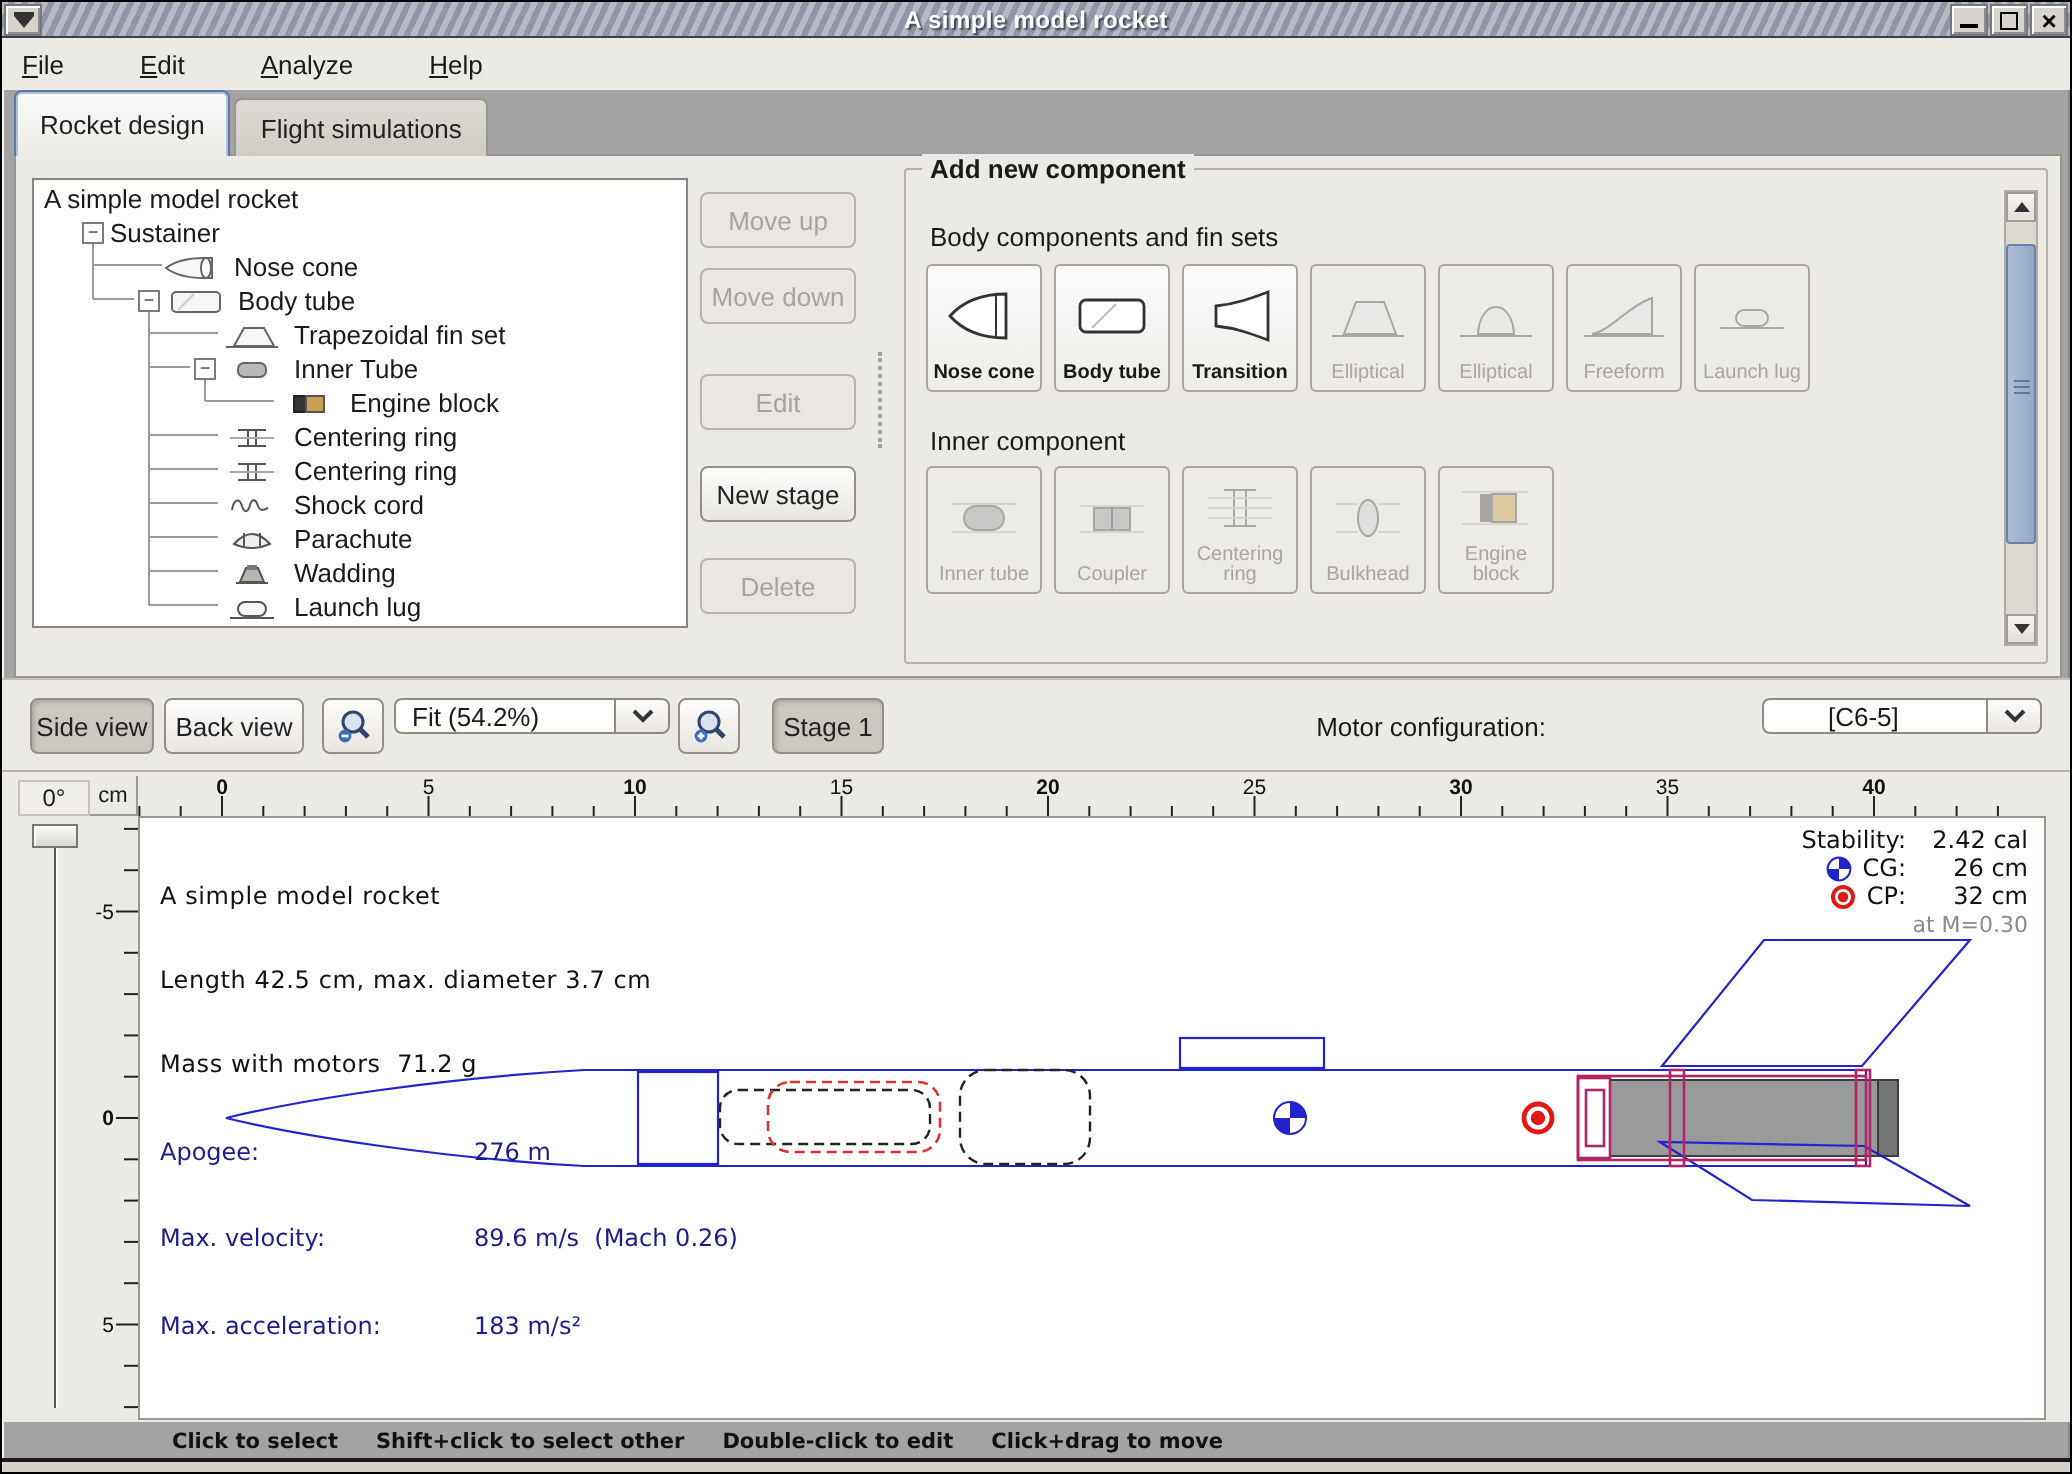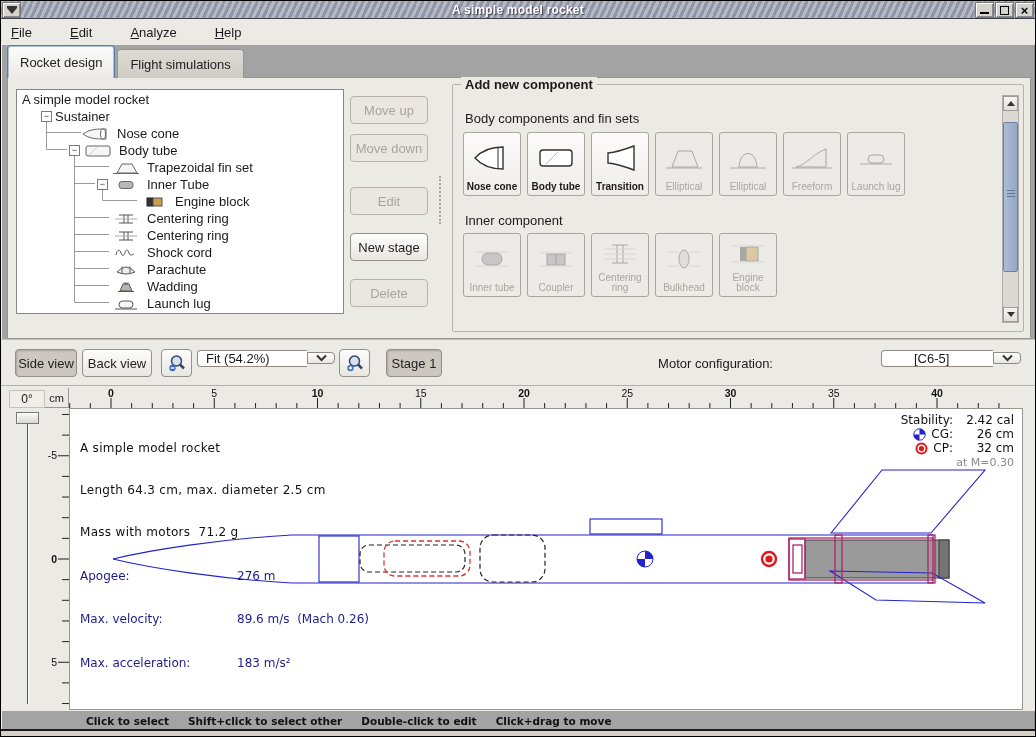--- a/index.html
+++ b/index.html
@@ -74,21 +74,21 @@
   .vs-btn{position:absolute;left:0;width:15px;height:15px;background:linear-gradient(#f6f5f3,#e2dfda);border:1px solid #a09c95;display:flex;align-items:center;justify-content:center;}
   .arrow-up{width:0;height:0;border-left:4px solid transparent;border-right:4px solid transparent;border-bottom:5px solid #333;}
   .arrow-down{width:0;height:0;border-left:4px solid transparent;border-right:4px solid transparent;border-top:5px solid #333;}
   .vs-thumb{position:absolute;left:0;top:26px;width:15px;height:150px;background:linear-gradient(90deg,#aebdd6,#93a7c6);
     border:1px solid #6a82a5;border-radius:2px;}
   .vs-thumb::after{content:"";position:absolute;left:3px;top:70px;width:8px;height:1px;background:#5f7698;
     box-shadow:0 3px 0 #5f7698,0 -3px 0 #5f7698;}
   
   .toolbar{position:absolute;left:0;top:338px;width:100%;height:46px;border-top:1px solid #c3bfb8;background:#eceae5;}
   .tbtn{position:absolute;top:9px;height:28px;}
-  .combo{position:absolute;top:9px;height:18px;display:flex;align-items:center;}
+  .combo{position:absolute;top:9px;height:18px;display:flex;}
   .combo-field{background:#fff;border:1px solid #8f8b84;border-right:none;border-radius:4px 0 0 4px;
     display:flex;align-items:center;padding:0 8px;font-size:13px;}
   .combo-arrow{width:28px;border:1px solid #8f8b84;border-radius:0 4px 4px 0;background:linear-gradient(#fdfdfc,#e9e6e1);
     display:flex;align-items:center;justify-content:center;}
   .toolbar-label{position:absolute;top:9px;height:28px;display:flex;align-items:center;font-size:13px;}
   
   .viewport{position:absolute;left:0;top:384px;width:100%;height:326px;background:#eceae5;border-top:1px solid #b5b1aa;}
   .rot-box{position:absolute;left:8px;top:4px;width:36px;height:18px;border:1px solid #c6c2bb;background:#f0eee9;
     display:flex;align-items:center;justify-content:center;font-size:12px;}
   .unit-box{position:absolute;left:44px;top:2px;width:24px;height:20px;border-right:1px solid #999;border-bottom:1px solid #999;
@@ -607,21 +607,21 @@
         </g>
 
         <g>
           <circle cx="699" cy="150" r="7" fill="none" stroke="#e01818" stroke-width="2.4"></circle>
           <circle cx="699" cy="150" r="3.6" fill="#e01818"></circle>
         </g>
       </svg>
 
       <div class="info-block">
         <div>A simple model rocket</div>
-        <div>Length 64.3 cm, max. diameter 2.5 cm</div>
+        <div>Length 42.5 cm, max. diameter 3.7 cm</div>
         <div>Mass with motors  71.2 g</div>
       </div>
 
       <div class="stab-block">
         <div class="stab-row">
           <span>Stability:</span>
           <span class="stab-val">2.42 cal</span>
         </div>
         <div class="stab-row">
           <svg width="13" height="13">

